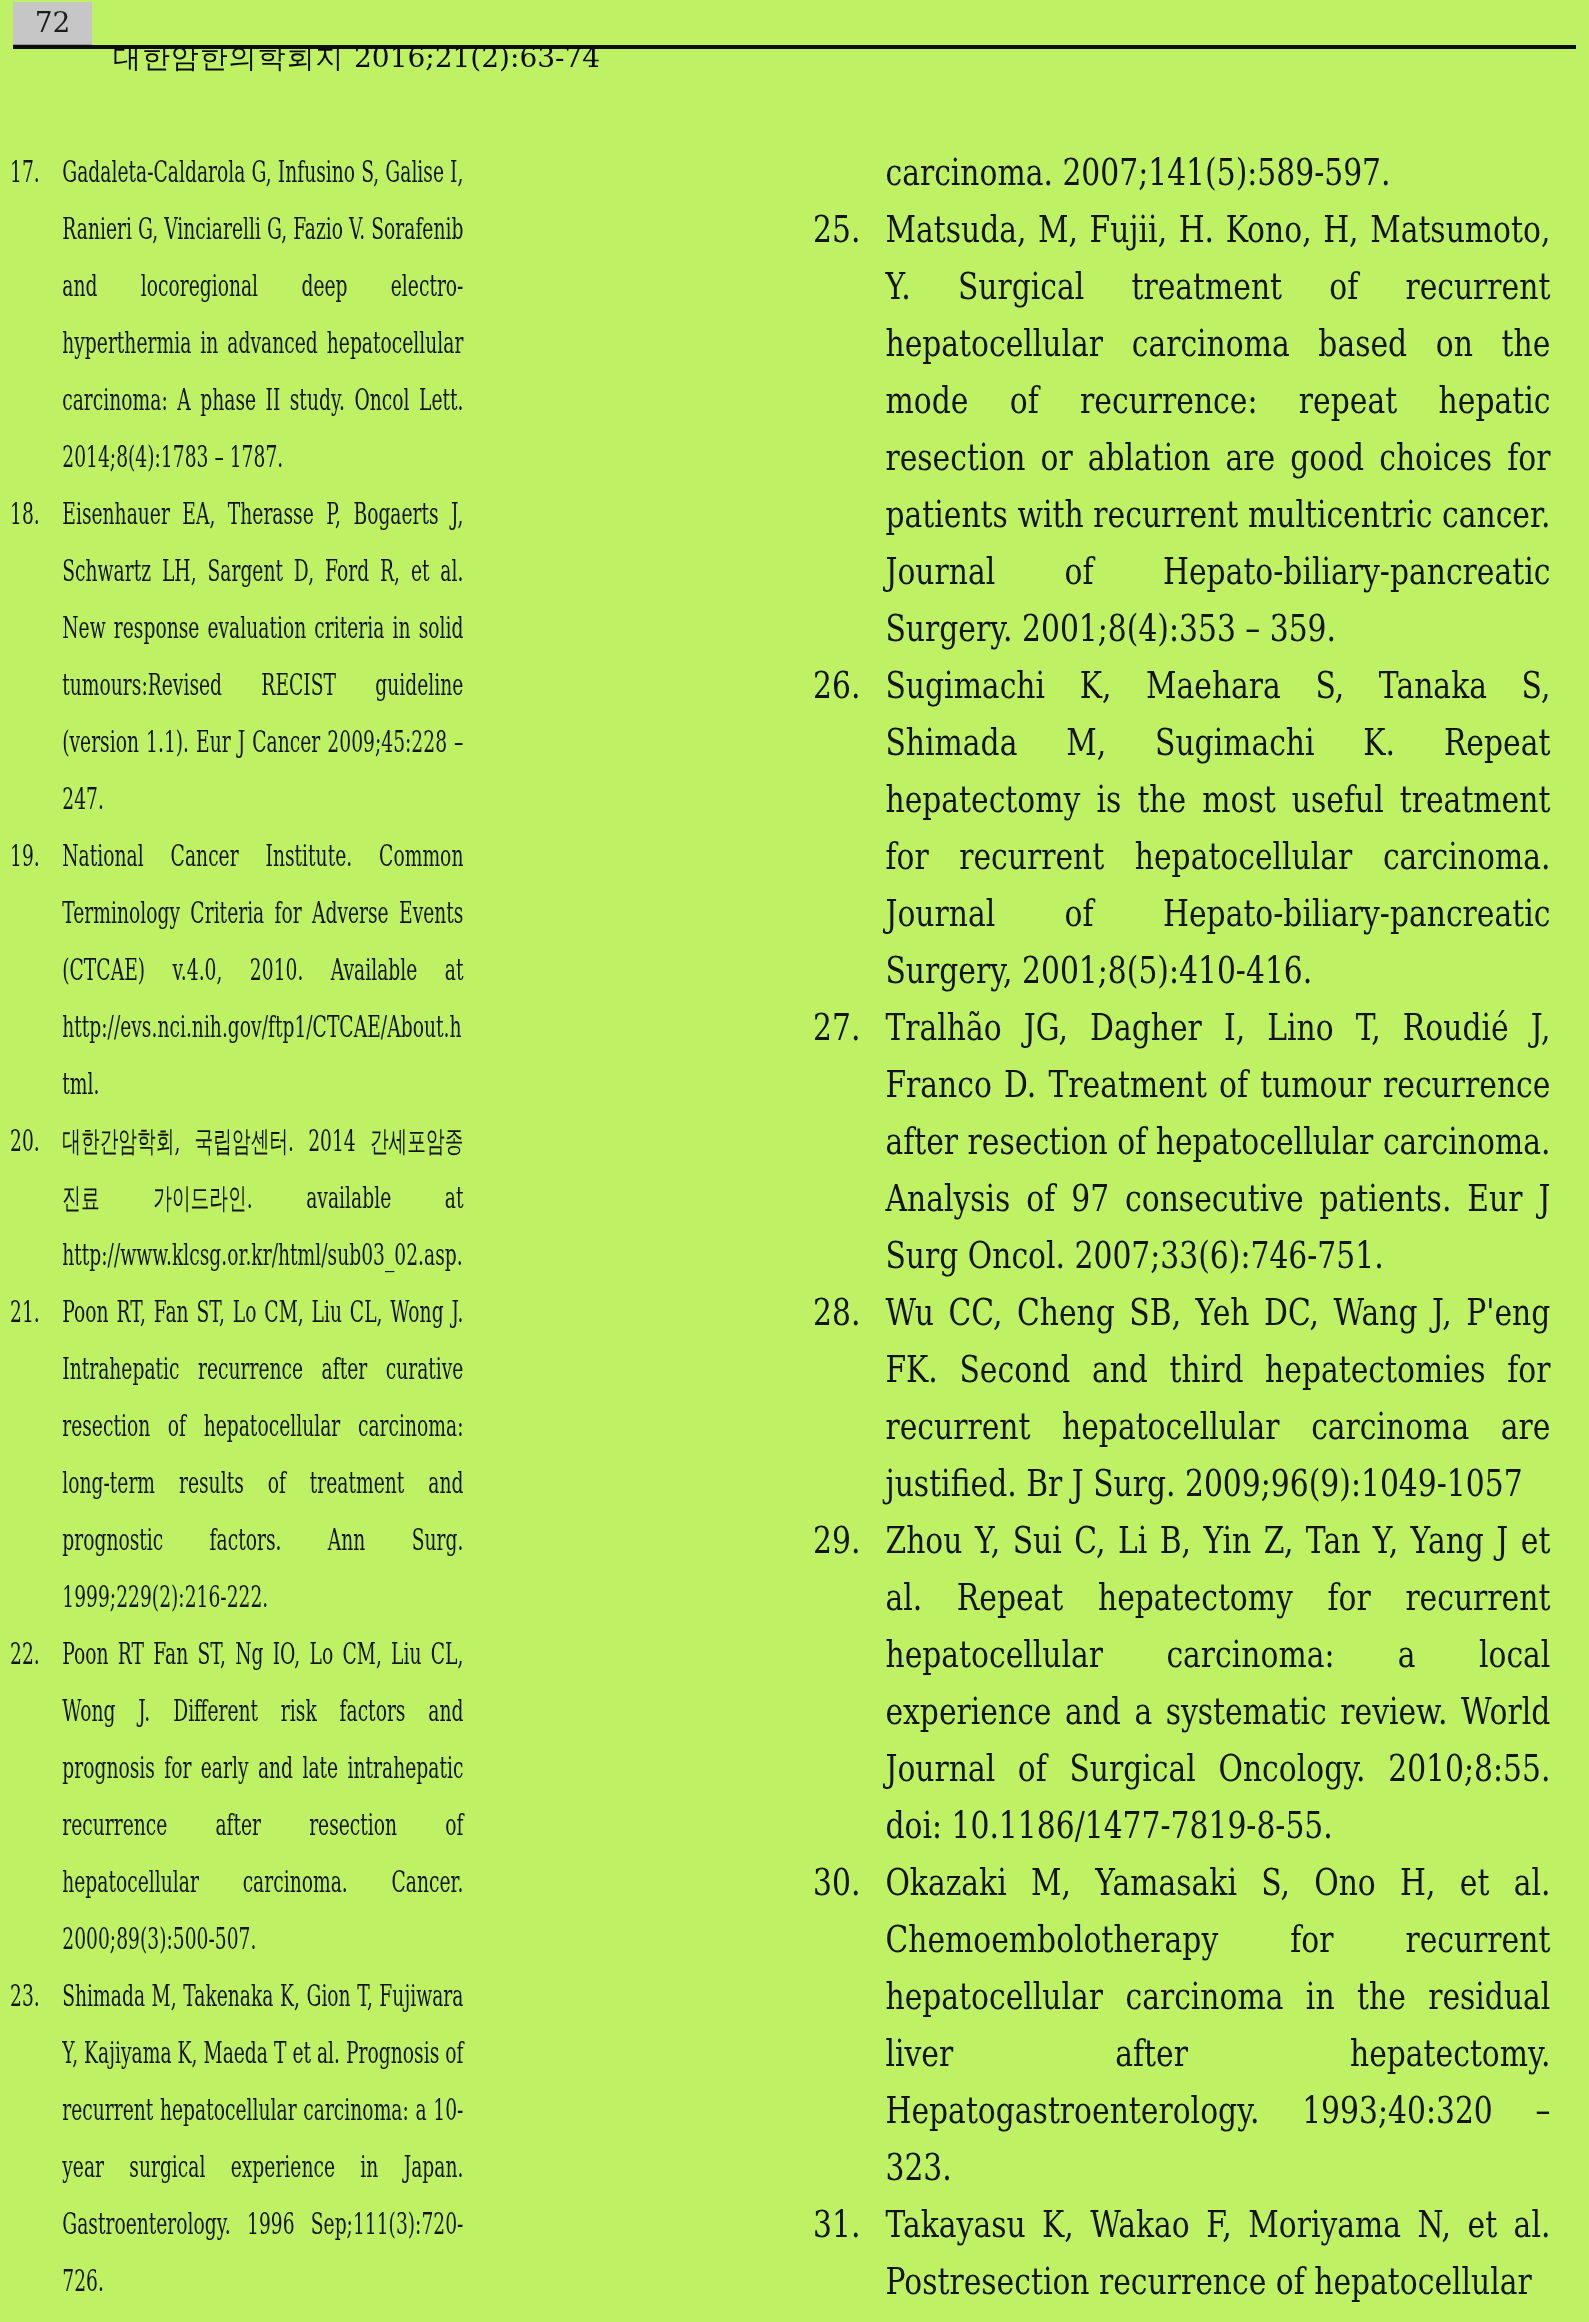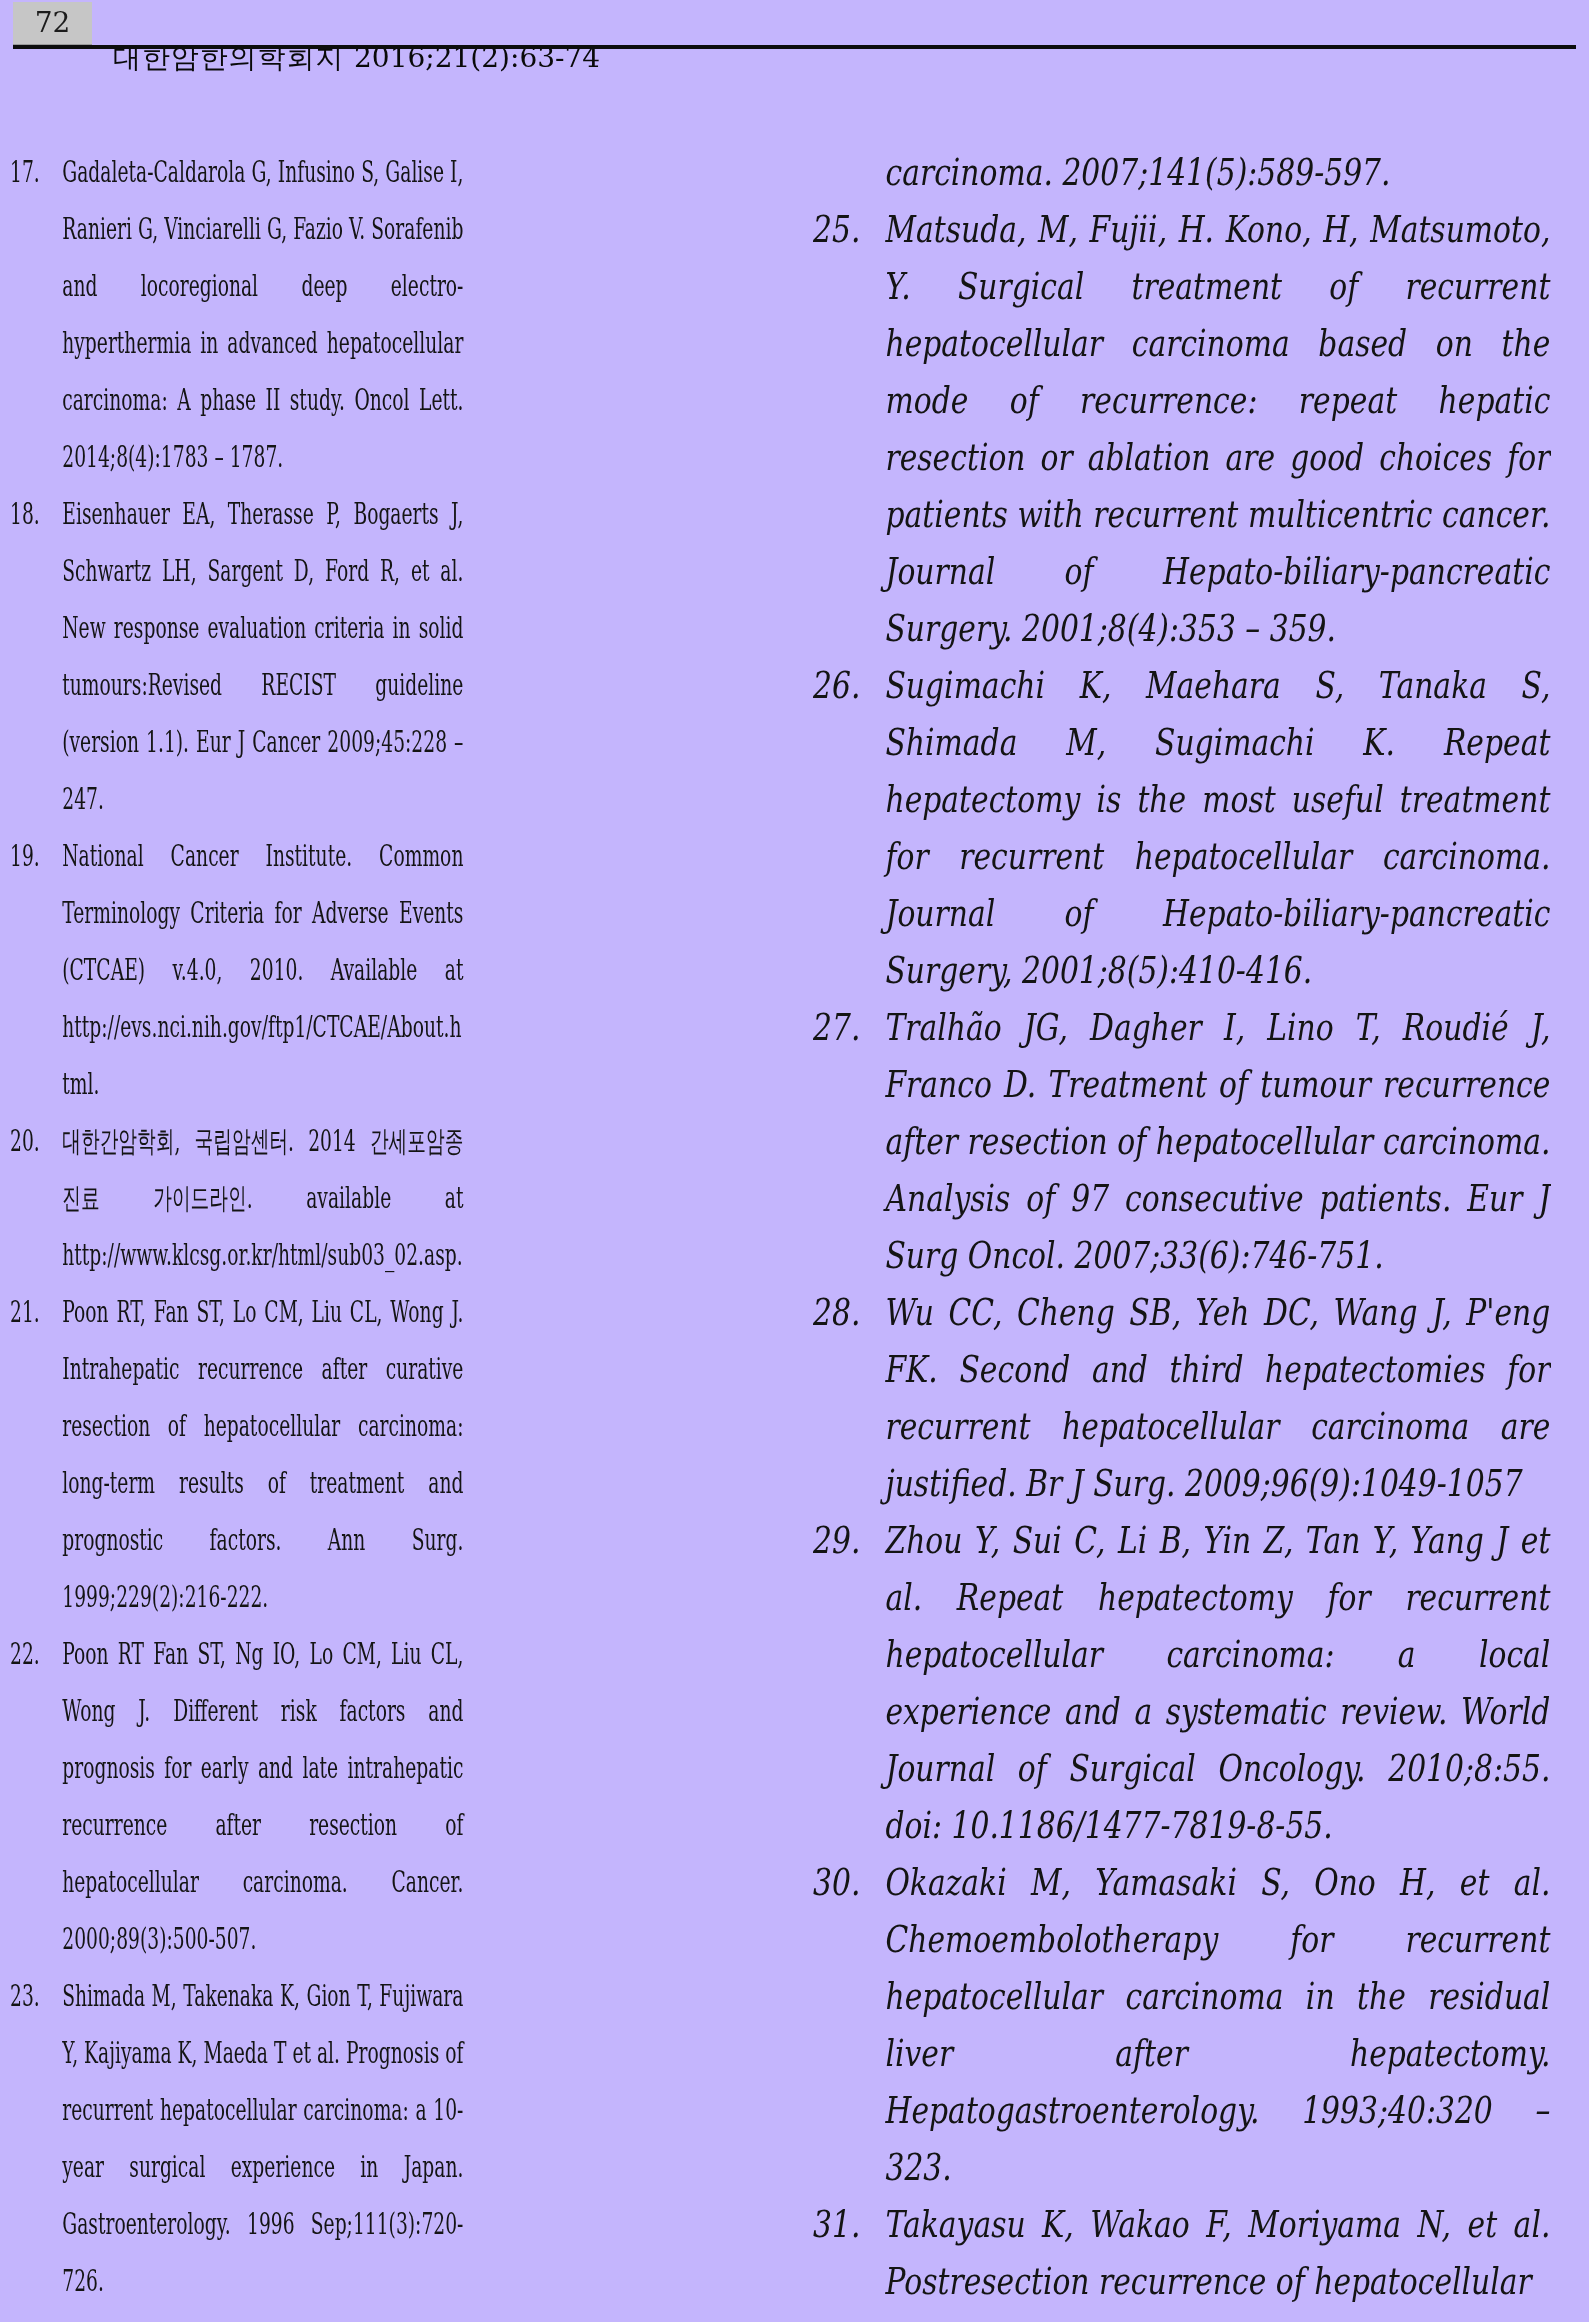--- a/index.html
+++ b/index.html
@@ -1,20 +1,20 @@
 <!DOCTYPE html>
 <html style="font-size:14.8px"><head>
 <meta charset="utf-8">
 <style>
   html, body { margin: 0; padding: 0; background: #888; }
   .page {
     position: relative;
     width: 1589px;
     height: 2322px;
-    background: #c4b5fd;
+    background: #bef264;
     overflow: hidden;
     font-family: "DejaVu Serif", "Liberation Serif", serif;
     color: #141414;
   }
 
   
   .page-num-box {
     position: absolute;
     left: 13px; top: 1.8px;
     width: 79px; height: 42px;
@@ -54,21 +54,21 @@
   }
 
   
   .col {
     position: absolute;
     top: 144px;
     height: 2172px;
     overflow: hidden;
   }
   .col-left  { left: 10px;  width: 455px; }
-  .col-right { left: 813px; width: 738px; font-style: italic; }
+  .col-right { left: 813px; width: 738px; }
 
   .col-inner {
     transform-origin: 0 0;
     text-align: justify;
   }
   .col-left .col-inner {
     width: 703px;
     transform: scaleX(0.645);
     font-size: 29px;
     line-height: 57px;

